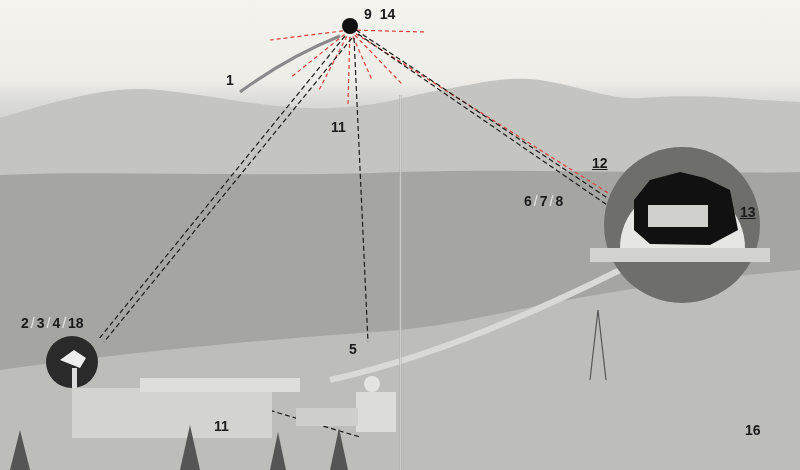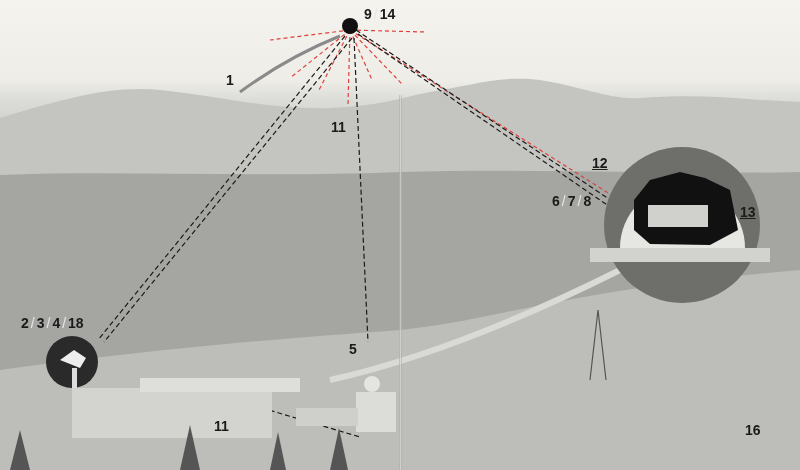--- a/index.html
+++ b/index.html
@@ -82,21 +82,21 @@
   <div class="num" style="left:364px;top:6px;">
     <span>9</span><span class="sl">/</span><span>14</span>
   </div>
 
   <div class="num" style="left:226px;top:72px;">1</div>
 
   <div class="num" style="left:331px;top:99px;margin-top:20px;">11</div>
 
   <div class="num" style="left:592px;top:155px;text-decoration:underline;">12</div>
 
-  <div class="num" style="left:552px;top:193px;">
+  <div class="num" style="left:524px;top:193px;">
     <span>6</span><span class="sl">/</span><span>7</span><span class="sl">/</span><span>8</span>
   </div>
 
   <div class="num" style="left:740px;top:204px;text-decoration:underline;">13</div>
 
   <div class="num" style="left:21px;top:315px;">
     <span>2</span><span class="sl">/</span><span>3</span><span class="sl">/</span><span>4</span><span class="sl">/</span><span>18</span>
   </div>
 
   <div class="num" style="left:349px;top:341px;">5</div>

